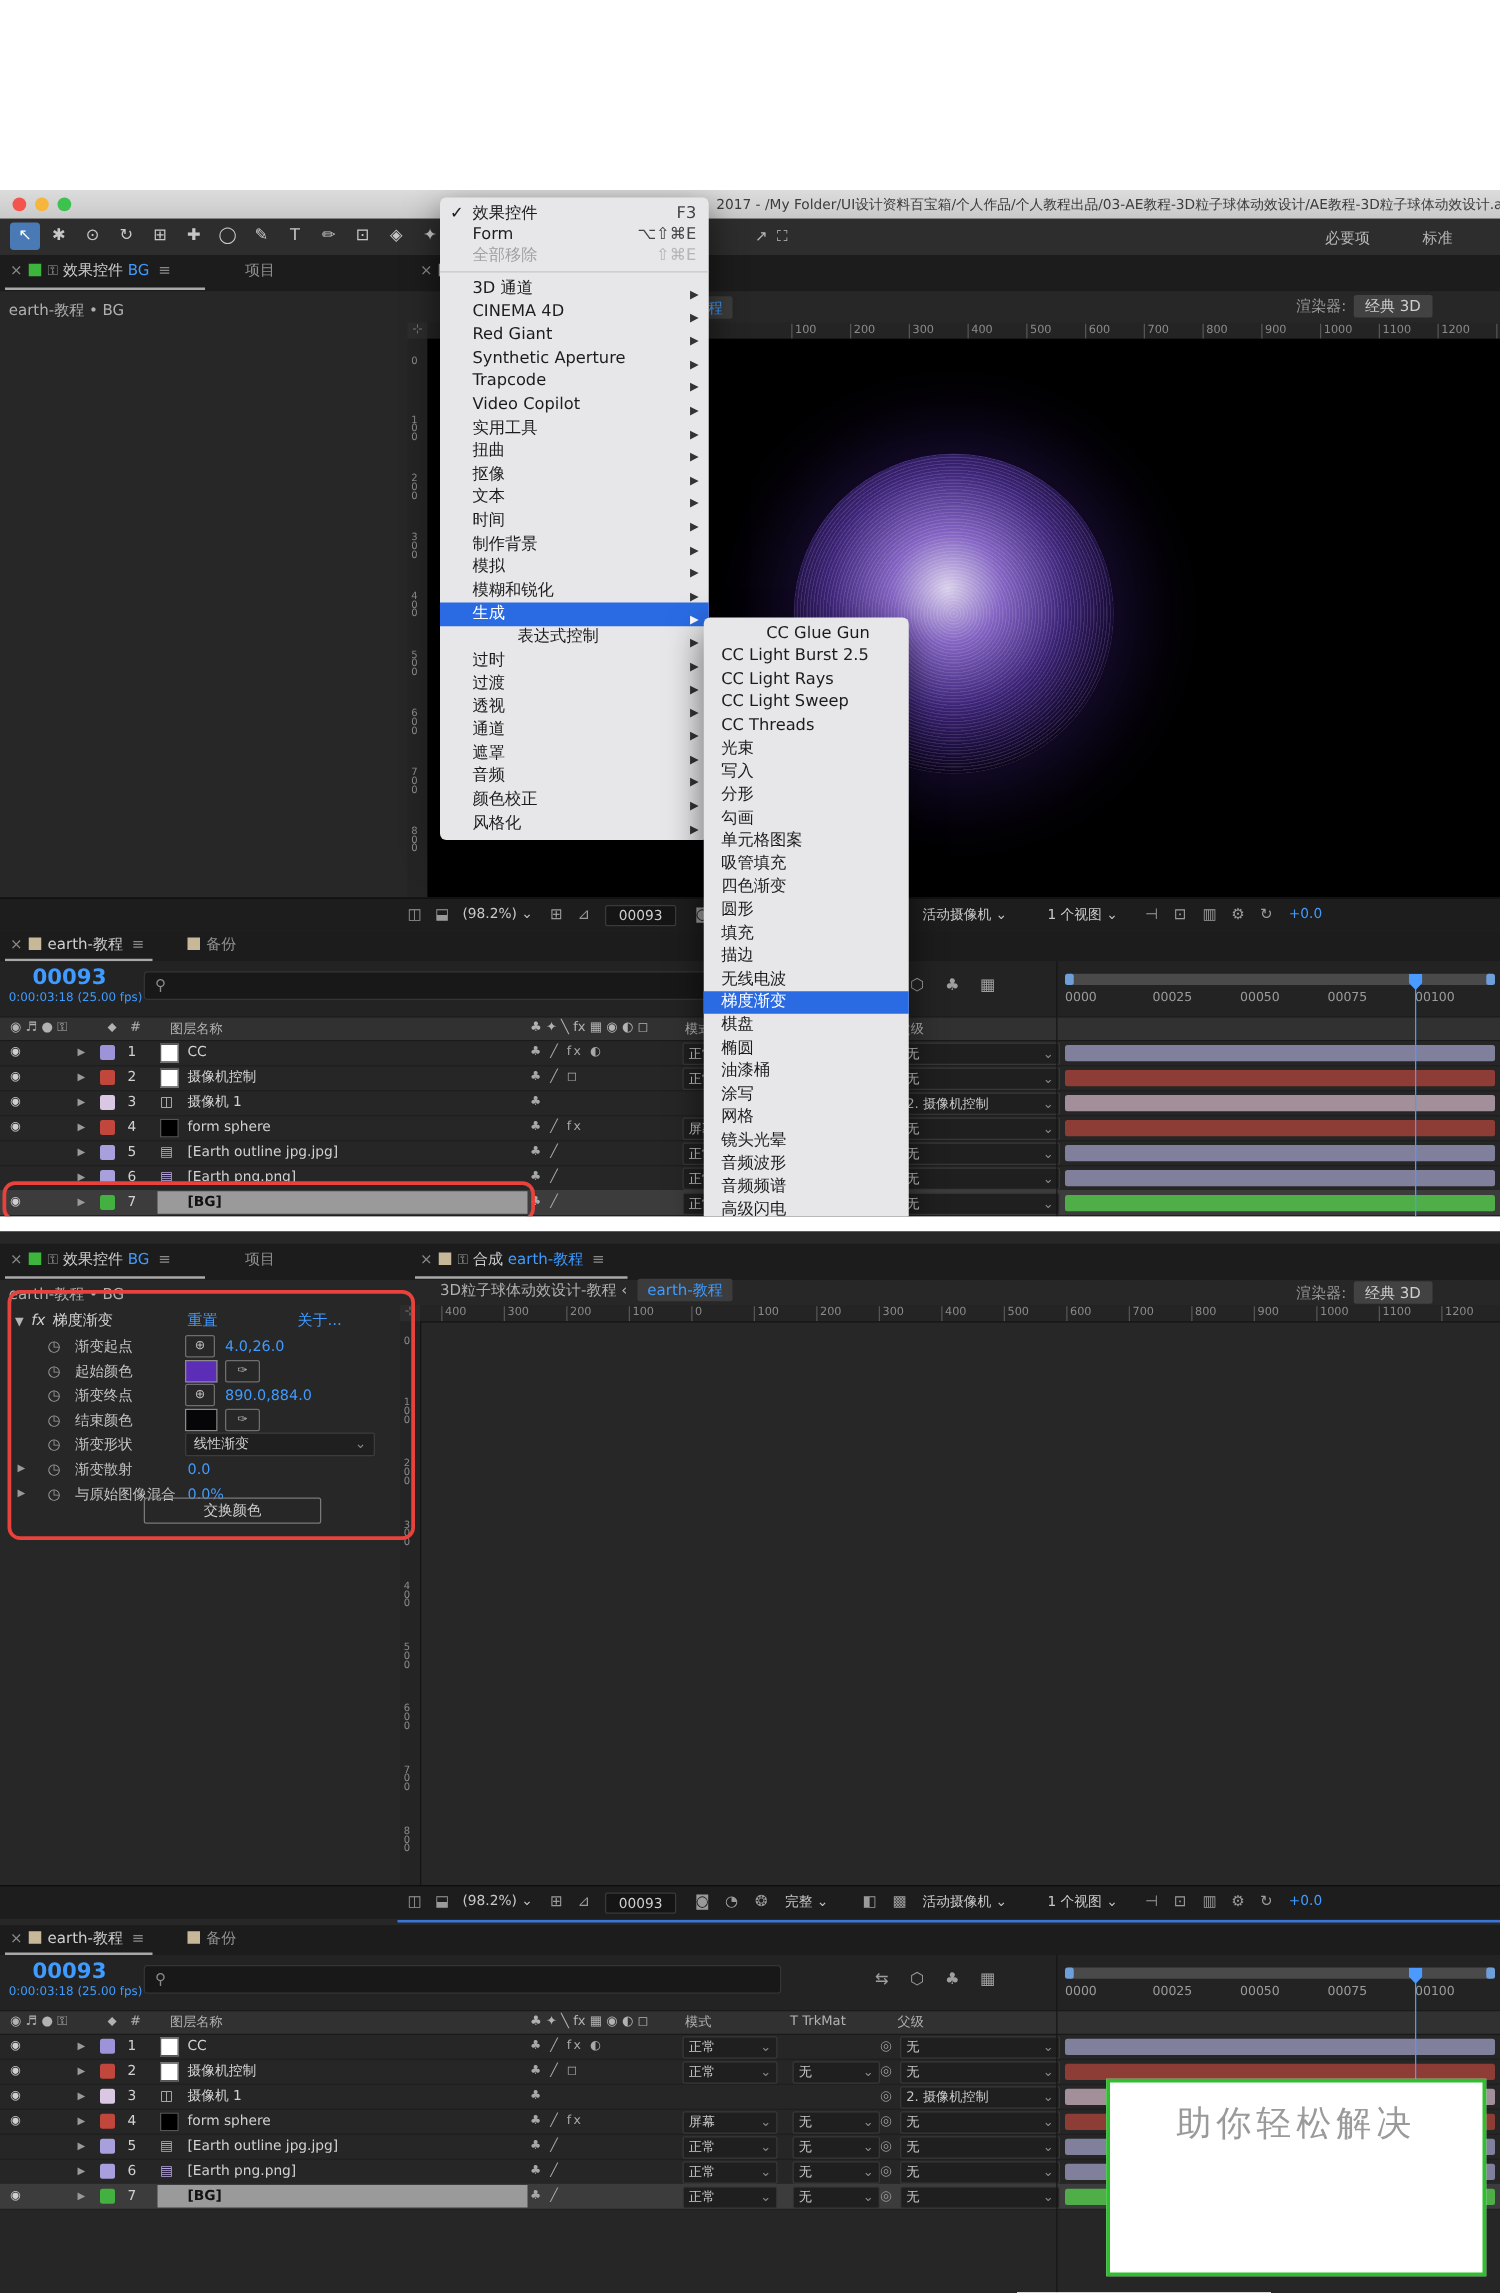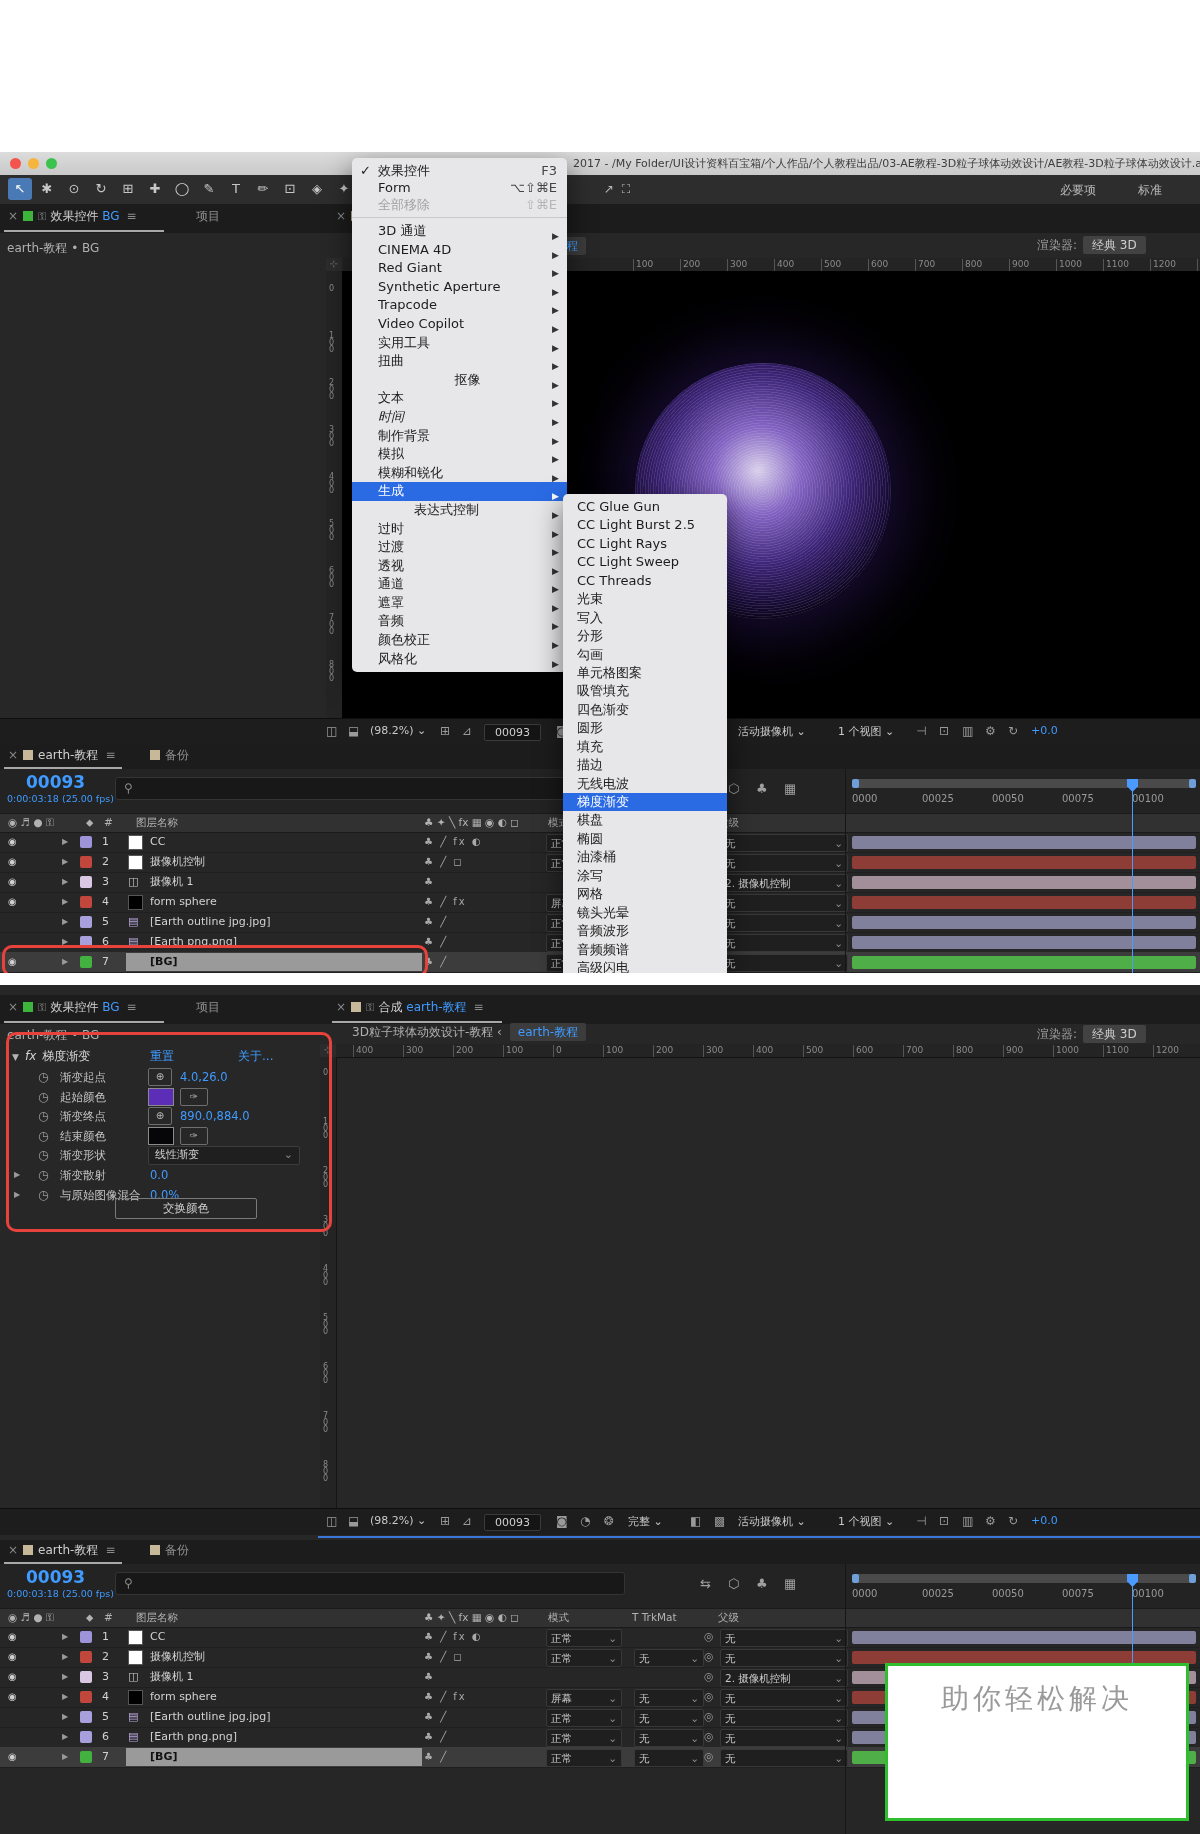--- a/index.html
+++ b/index.html
@@ -395,40 +395,40 @@
         <div class="menu-row dis" style="height:17px;line-height:17px;"><span>全部移除</span><span class="sc">⇧⌘E</span></div>
         <div class="menu-sep"></div>
         <div class="menu-row" style="height:18.6px;line-height:18.6px;"><span>3D 通道</span><span class="arr" style="top: 5px;">▶</span></div>
         <div class="menu-row" style="height:18.6px;line-height:18.6px;"><span>CINEMA 4D</span><span class="arr" style="top: 5px;">▶</span></div>
         <div class="menu-row" style="height:18.6px;line-height:18.6px;"><span>Red Giant</span><span class="arr" style="top: 5px;">▶</span></div>
         <div class="menu-row" style="height:18.6px;line-height:18.6px;"><span>Synthetic Aperture</span><span class="arr" style="top: 5px;">▶</span></div>
         <div class="menu-row" style="height:18.6px;line-height:18.6px;"><span>Trapcode</span><span class="arr" style="top: 5px;">▶</span></div>
         <div class="menu-row" style="height:18.6px;line-height:18.6px;"><span>Video Copilot</span><span class="arr" style="top: 5px;">▶</span></div>
         <div class="menu-row" style="height:18.6px;line-height:18.6px;"><span>实用工具</span><span class="arr" style="top: 5px;">▶</span></div>
         <div class="menu-row" style="height:18.6px;line-height:18.6px;"><span>扭曲</span><span class="arr" style="top: 5px;">▶</span></div>
-        <div class="menu-row" style="height:18.6px;line-height:18.6px;text-align:center;"><span>抠像</span><span class="arr" style="top: 5px;">▶</span></div>
+        <div class="menu-row" style="height:18.6px;line-height:18.6px;"><span>抠像</span><span class="arr" style="top: 5px;">▶</span></div>
         <div class="menu-row" style="height:18.6px;line-height:18.6px;"><span>文本</span><span class="arr" style="top: 5px;">▶</span></div>
-        <div class="menu-row" style="height:18.6px;line-height:18.6px;font-style:italic;"><span>时间</span><span class="arr" style="top: 5px;">▶</span></div>
+        <div class="menu-row" style="height:18.6px;line-height:18.6px;"><span>时间</span><span class="arr" style="top: 5px;">▶</span></div>
         <div class="menu-row" style="height:18.6px;line-height:18.6px;"><span>制作背景</span><span class="arr" style="top: 5px;">▶</span></div>
         <div class="menu-row" style="height:18.6px;line-height:18.6px;"><span>模拟</span><span class="arr" style="top: 5px;">▶</span></div>
         <div class="menu-row" style="height:18.6px;line-height:18.6px;"><span>模糊和锐化</span><span class="arr" style="top: 5px;">▶</span></div>
         <div class="menu-row hl" style="height:18.6px;line-height:18.6px;"><span>生成</span><span class="arr" style="top: 5px;">▶</span></div>
         <div class="menu-row" style="height:18.6px;line-height:18.6px;margin-left:36px;"><span>表达式控制</span><span class="arr" style="top: 5px;">▶</span></div>
         <div class="menu-row" style="height:18.6px;line-height:18.6px;"><span>过时</span><span class="arr" style="top: 5px;">▶</span></div>
         <div class="menu-row" style="height:18.6px;line-height:18.6px;"><span>过渡</span><span class="arr" style="top: 5px;">▶</span></div>
         <div class="menu-row" style="height:18.6px;line-height:18.6px;"><span>透视</span><span class="arr" style="top: 5px;">▶</span></div>
         <div class="menu-row" style="height:18.6px;line-height:18.6px;"><span>通道</span><span class="arr" style="top: 5px;">▶</span></div>
         <div class="menu-row" style="height:18.6px;line-height:18.6px;"><span>遮罩</span><span class="arr" style="top: 5px;">▶</span></div>
         <div class="menu-row" style="height:18.6px;line-height:18.6px;"><span>音频</span><span class="arr" style="top: 5px;">▶</span></div>
         <div class="menu-row" style="height:18.6px;line-height:18.6px;"><span>颜色校正</span><span class="arr" style="top: 5px;">▶</span></div>
         <div class="menu-row" style="height:18.6px;line-height:18.6px;"><span>风格化</span><span class="arr" style="top: 5px;">▶</span></div>
       </div>
 
     <div class="menu" id="generate-submenu" style="left:563px;top:342px;width:164px;">
-        <div class="menu-row" style="height:18.45px;line-height:18.45px;padding-left:14px;">CC Glue Gun</div>
+        <div class="menu-row" style="height:18.45px;line-height:18.45px;padding-left:14px;margin-left:36px;">CC Glue Gun</div>
         <div class="menu-row" style="height:18.45px;line-height:18.45px;padding-left:14px;">CC Light Burst 2.5</div>
         <div class="menu-row" style="height:18.45px;line-height:18.45px;padding-left:14px;">CC Light Rays</div>
         <div class="menu-row" style="height:18.45px;line-height:18.45px;padding-left:14px;">CC Light Sweep</div>
         <div class="menu-row" style="height:18.45px;line-height:18.45px;padding-left:14px;">CC Threads</div>
         <div class="menu-row" style="height:18.45px;line-height:18.45px;padding-left:14px;">光束</div>
         <div class="menu-row" style="height:18.45px;line-height:18.45px;padding-left:14px;">写入</div>
         <div class="menu-row" style="height:18.45px;line-height:18.45px;padding-left:14px;">分形</div>
         <div class="menu-row" style="height:18.45px;line-height:18.45px;padding-left:14px;">勾画</div>
         <div class="menu-row" style="height:18.45px;line-height:18.45px;padding-left:14px;">单元格图案</div>
         <div class="menu-row" style="height:18.45px;line-height:18.45px;padding-left:14px;">吸管填充</div>

